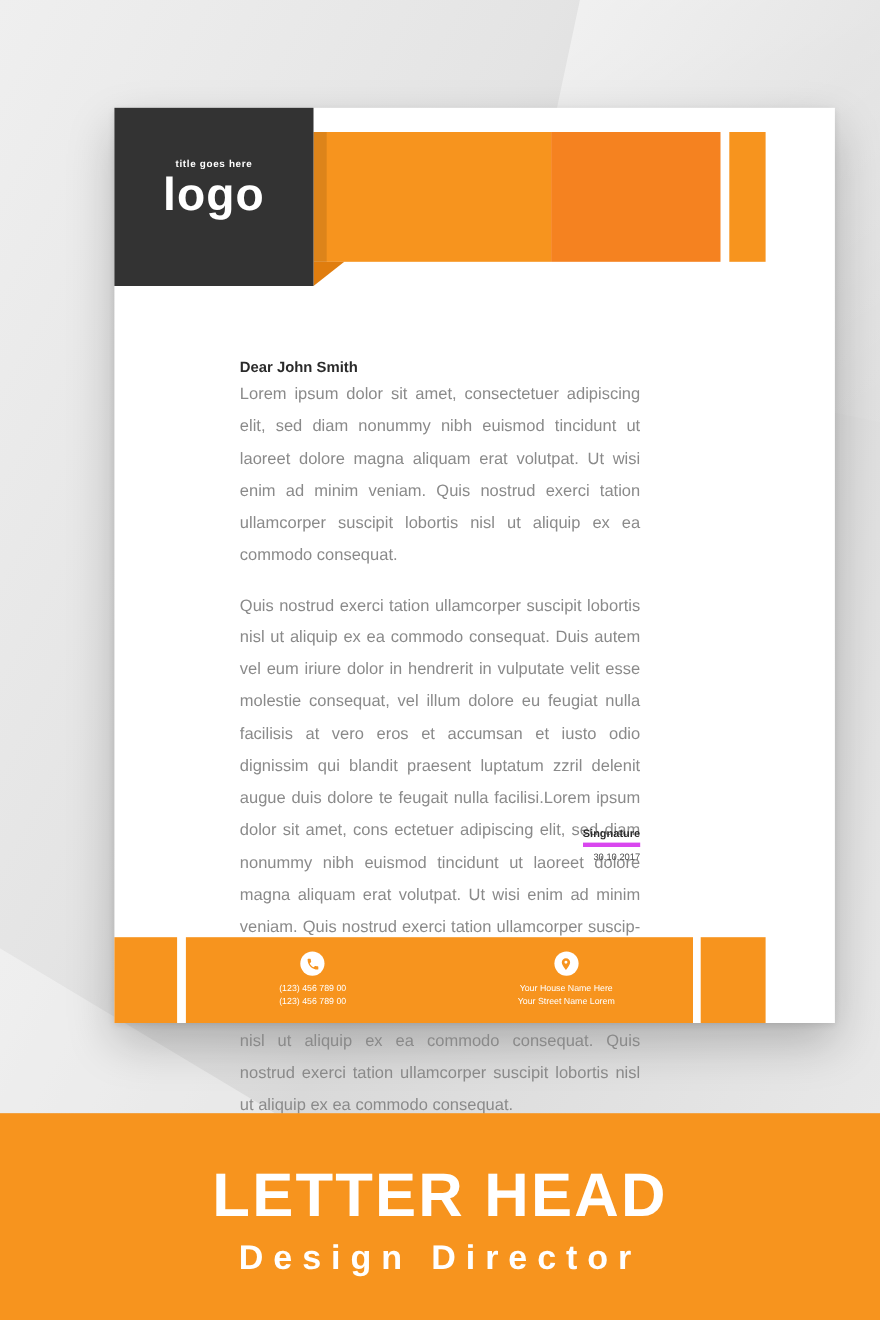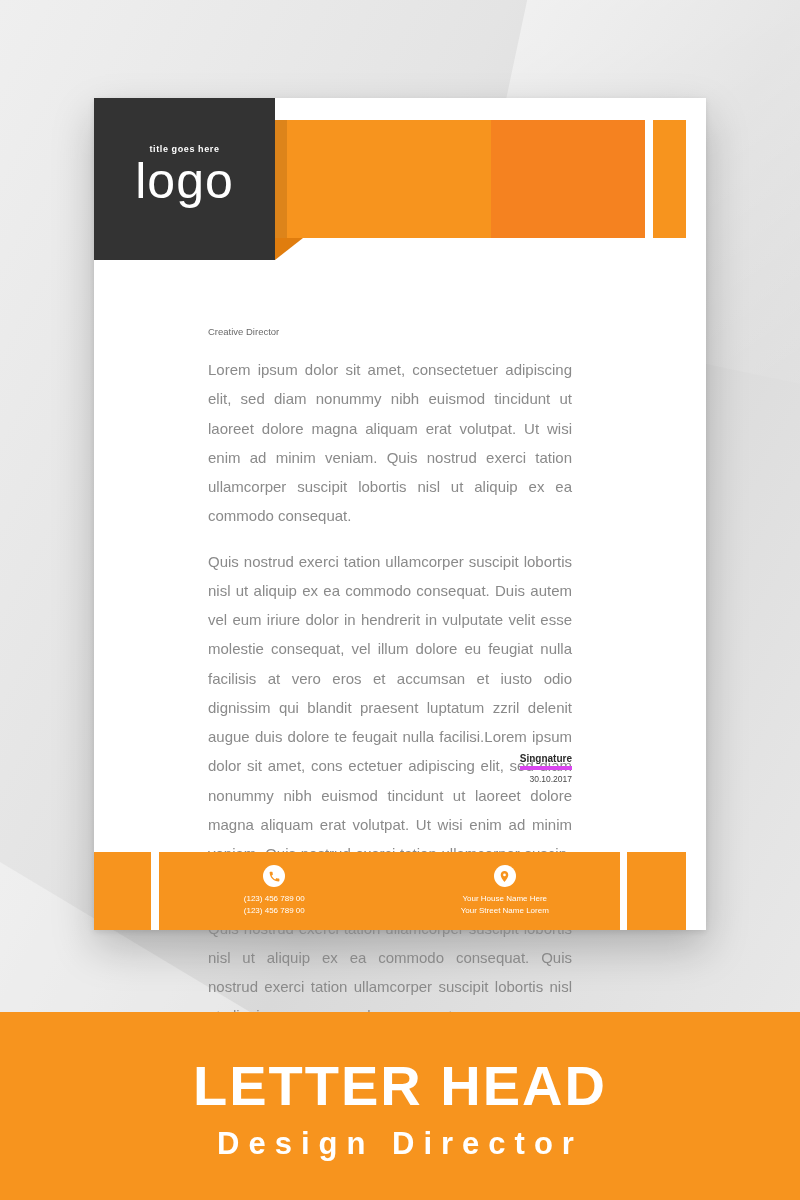--- a/index.html
+++ b/index.html
@@ -44,26 +44,27 @@
     left: 0;
     bottom: 188px;
     width: 0; height: 0;
     border-left: 250px solid rgba(255,255,255,0.38);
     border-top: 150px solid transparent;
   }
 
   
   .sheet {
     position: absolute;
-    left: 94px;
+    left: 104px;
     top: 98px;
     width: 612px;
     height: 832px;
     background: #ffffff;
     box-shadow: 0 18px 40px rgba(0,0,0,0.22), 0 2px 6px rgba(0,0,0,0.10);
+    padding-left: 43px;
   }
 
   
   .header {
     position: absolute;
     left: 0; top: 0;
     width: 592px;
     height: 162px;
   }
   .logo-block {
@@ -83,22 +84,22 @@
   }
   .logo-title {
     color: #ffffff;
     font-size: 9px;
     letter-spacing: 0.6px;
     font-weight: bold;
     margin-bottom: 2px;
   }
   .logo-word {
     color: #ffffff;
-    font-size: 50px;
-    font-weight: normal;
+    font-size: 42px;
+    font-weight: bold;
     letter-spacing: 1px;
     line-height: 1;
   }
 
   
   .bar-a {
     position: absolute;
     left: 181px;
     top: 22px;
     width: 216px;
@@ -292,21 +293,21 @@
 
       <div class="logo-block">
         <div class="logo-inner">
           <div class="logo-title">title goes here</div>
           <div class="logo-word">logo</div>
         </div>
       </div>
     </div>
 
     <div class="content">
-      <p class="role">Creative Director</p>
+      <p class="salutation">Dear John Smith</p>
       <p class="para">Lorem ipsum dolor sit amet, consectetuer adipiscing elit, sed diam nonummy nibh euismod tincidunt ut laoreet dolore magna aliquam erat volutpat. Ut wisi enim ad minim veniam. Quis nostrud exerci tation ullamcorper suscipit lobortis nisl ut aliquip ex ea commodo consequat.</p>
       <p class="para">Quis nostrud exerci tation ullamcorper suscipit lobortis nisl ut aliquip ex ea commodo consequat. Duis autem vel eum iriure dolor in hendrerit in vulputate velit esse molestie consequat, vel illum dolore eu feugiat nulla facilisis at vero eros et accumsan et iusto odio dignissim qui blandit praesent luptatum zzril delenit augue duis dolore te feugait nulla facilisi.Lorem ipsum dolor sit amet, cons ectetuer adipiscing elit, sed diam nonummy nibh euismod tincidunt ut laoreet dolore magna aliquam erat volutpat. Ut wisi enim ad minim veniam. Quis nostrud exerci tation ullamcorper suscip-it lobortis nisl ut aliquip ex ea commodo consequat.</p>
       <p class="para">Quis nostrud exerci tation ullamcorper suscipit lobortis nisl ut aliquip ex ea commodo consequat. Quis nostrud exerci tation ullamcorper suscipit lobortis nisl ut aliquip ex ea commodo consequat.</p>
     </div>
 
     <div class="signature-block">
       <div class="sign-name">Singnature</div>
       <div class="sign-date">30.10.2017</div>
     </div>
 

